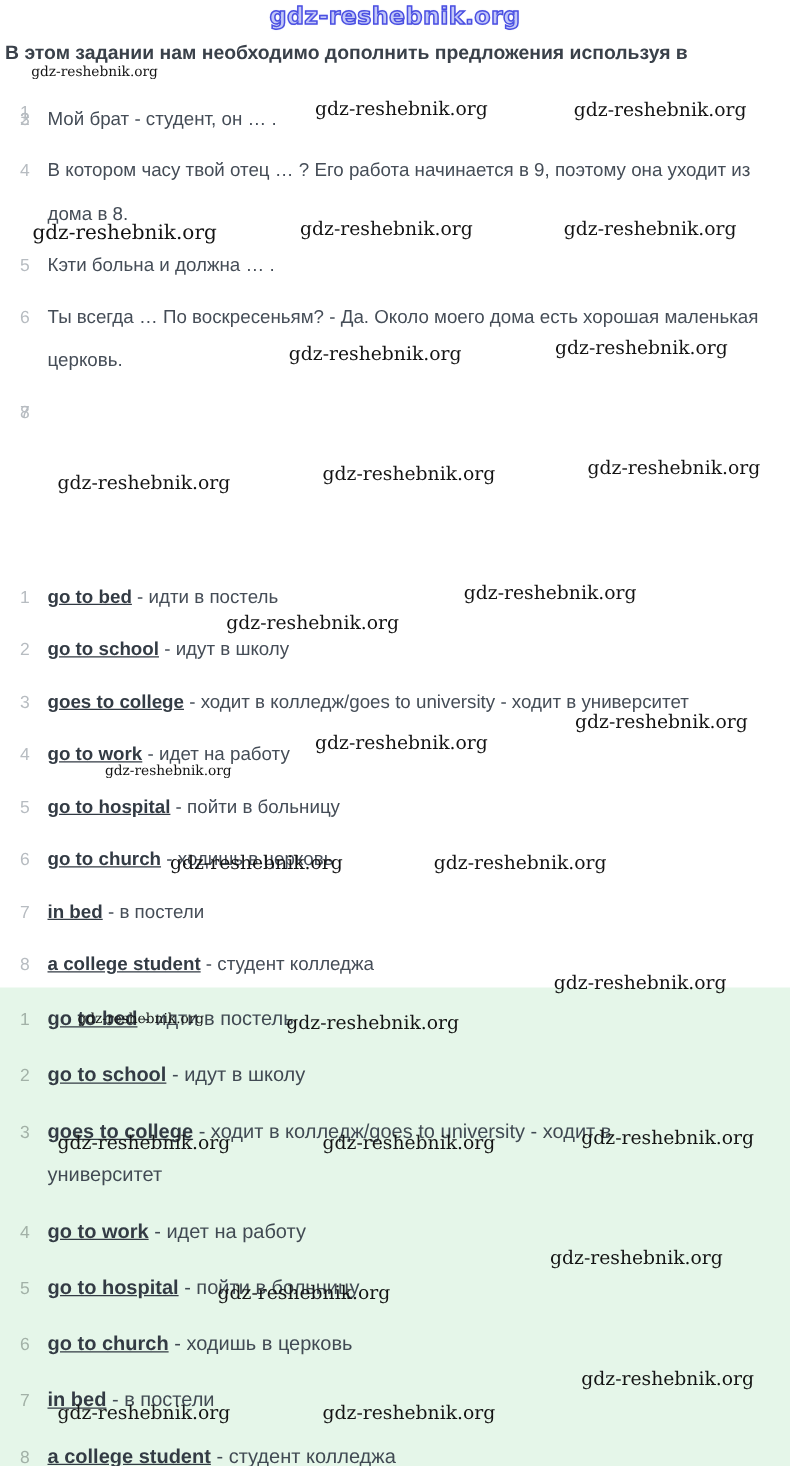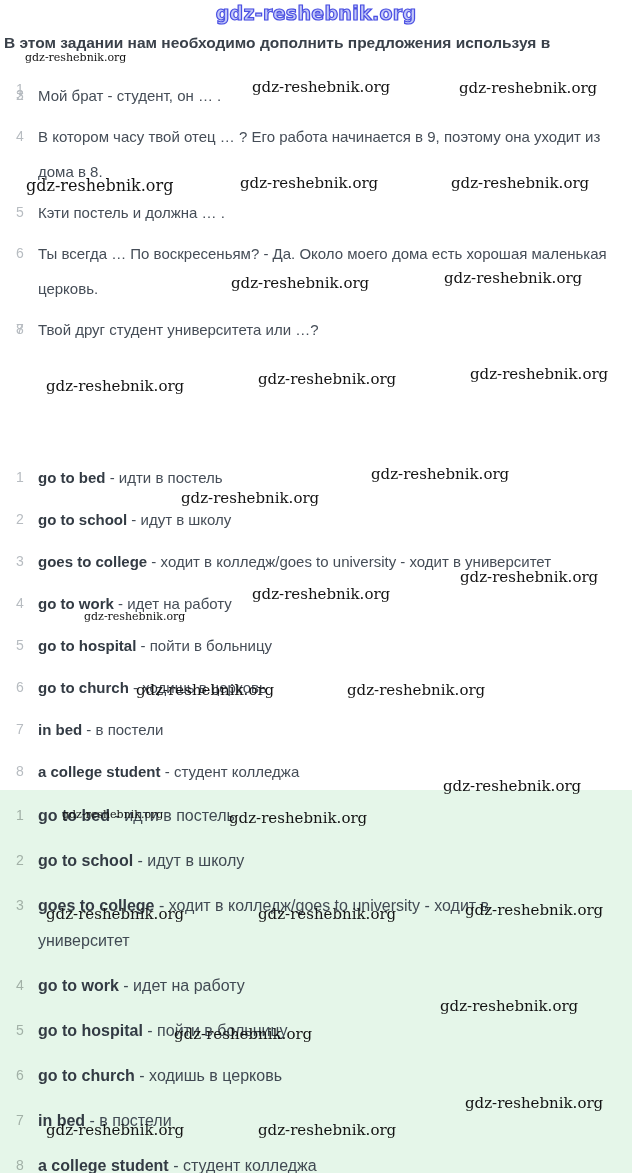--- a/index.html
+++ b/index.html
@@ -22,21 +22,21 @@
   .t-item,.a-item{
     position:relative;padding-left:38px;line-height:35px;
     font-size:15px;color:#454d57;
   }
   .t-item{margin-bottom:6px;}
   .a-item{margin-bottom:7px;}
   .num{
     position:absolute;left:16px;top:0;line-height:35px;
     color:#b7bcc1;font-size:14px;
   }
-  .a-item .en{font-weight:bold;color:#333b44;}
+  .a-item .en{font-weight:bold;color:#333b44;text-decoration:underline;}
 
   .tasks{position:absolute;top:72px;left:0;width:632px;}
   .answers{position:absolute;top:460px;left:0;width:632px;}
 
   .green{
     position:absolute;top:790px;left:0;width:632px;height:383px;
     background:#e5f6e9;padding-top:8px;box-sizing:border-box;
   }
   .green .a-item{font-size:16px;margin-bottom:10px;padding-right:62px;color:#414a53;}
   .green .num{color:#a2b1a7;}
@@ -54,24 +54,24 @@
 
   <div class="wm-top">gdz-reshebnik.org</div>
 
   <h1 class="heading">В этом задании нам необходимо дополнить предложения используя в</h1>
 
   <ol class="tasks">
     <li class="t-item"><span class="num">1</span></li>
     <li class="t-item"><span class="num">2</span></li>
     <li class="t-item"><span class="num">3</span><span class="txt">Мой брат - студент, он … .</span></li>
     <li class="t-item"><span class="num">4</span><span class="txt">В котором часу твой отец … ? Его работа начинается в 9, поэтому она уходит из дома в 8.</span></li>
-    <li class="t-item"><span class="num">5</span><span class="txt">Кэти постель и должна … .</span></li>
+    <li class="t-item"><span class="num">5</span><span class="txt">Кэти больна и должна … .</span></li>
     <li class="t-item"><span class="num">6</span><span class="txt">Ты всегда … По воскресеньям? - Да. Около моего дома есть хорошая маленькая церковь.</span></li>
     <li class="t-item"><span class="num">7</span></li>
-    <li class="t-item"><span class="num">8</span><span class="txt">Твой друг студент университета или …?</span></li>
+    <li class="t-item"><span class="num">8</span></li>
   </ol>
 
   <ol class="answers">
     <li class="a-item"><span class="num">1</span><span class="txt"><b class="en">go to bed</b><span class="sep"> - </span><span class="ru">идти в постель</span></span></li>
     <li class="a-item"><span class="num">2</span><span class="txt"><b class="en">go to school</b><span class="sep"> - </span><span class="ru">идут в школу</span></span></li>
     <li class="a-item"><span class="num">3</span><span class="txt"><b class="en">goes to college</b><span class="sep"> - </span><span class="ru">ходит в колледж/goes to university - ходит в университет</span></span></li>
     <li class="a-item"><span class="num">4</span><span class="txt"><b class="en">go to work</b><span class="sep"> - </span><span class="ru">идет на работу</span></span></li>
     <li class="a-item"><span class="num">5</span><span class="txt"><b class="en">go to hospital</b><span class="sep"> - </span><span class="ru">пойти в больницу</span></span></li>
     <li class="a-item"><span class="num">6</span><span class="txt"><b class="en">go to church</b><span class="sep"> - </span><span class="ru">ходишь в церковь</span></span></li>
     <li class="a-item"><span class="num">7</span><span class="txt"><b class="en">in bed</b><span class="sep"> - </span><span class="ru">в постели</span></span></li>

